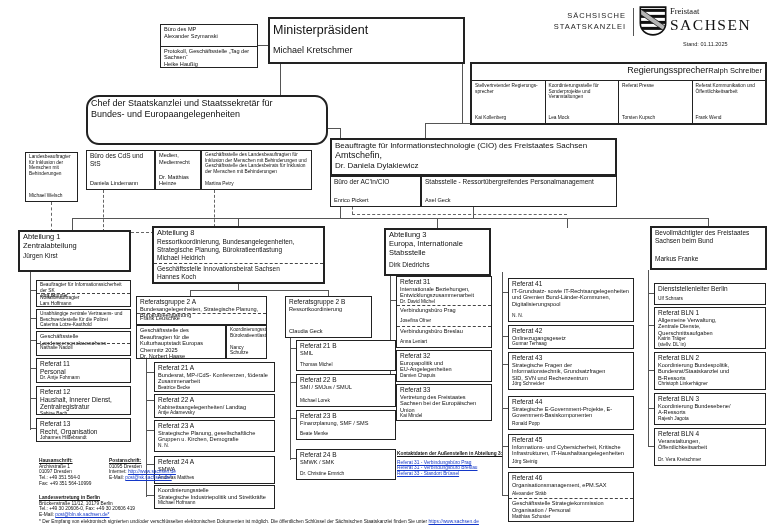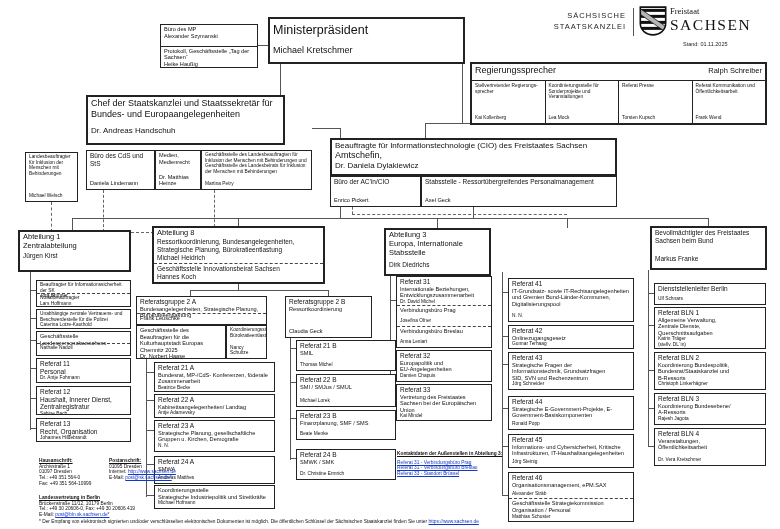--- a/index.html
+++ b/index.html
@@ -151,21 +151,21 @@
         <p class="ln xs">Protokoll, Geschäftsstelle „Tag der Sachsen“</p>
         <p class="ln xs push">Heike Haußig</p>
       </div>
     </div>
     <div class="bx bold" style="left: 268px; top: 17px; width: 197px; height: 47px;">
       <div class="sec ctr" style="flex: 1 1 0px;">
         <p class="ln lg gap">Ministerpräsident</p>
         <p class="ln md gap2">Michael Kretschmer</p>
       </div>
     </div>
-    <div class="bx bold" style="left: 470px; top: 62px; width: 297px; height: 63px;">
+    <div class="bx bold" style="left: 470px; top: 62px; width: 297px; height: 63px; align-items: flex-end;">
       <div class="sec" style="flex: 0 0 16px;">
         <p class="ln md sprd">
           <span>Regierungssprecher</span>
           <span>Ralph Schreiber</span>
         </p>
       </div>
       <div class="sec div-solid cols" style="flex: 1 1 0px;">
         <div class="cell" style="flex: 1 1 0px;">
           <p class="ln xxs">Stellvertretender Regierungs-sprecher</p>
           <p class="ln xxs push">Kai Kollenberg</p>
@@ -177,25 +177,24 @@
         <div class="cell" style="flex: 1 1 0px;">
           <p class="ln xxs">Referat Presse</p>
           <p class="ln xxs push">Torsten Kupsch</p>
         </div>
         <div class="cell" style="flex: 1 1 0px;">
           <p class="ln xxs">Referat Kommunikation und Öffentlichkeitsarbeit</p>
           <p class="ln xxs push">Frank Wend</p>
         </div>
       </div>
     </div>
-    <div class="bx bold" style="left: 86px; top: 95px; width: 199px; height: 50px;">
+    <div class="bx bold" style="left: 86px; top: 95px; width: 242px; height: 50px; border-radius: 13px;">
       <div class="sec ctr" style="flex: 1 1 0px;">
         <p class="ln md">Chef der Staatskanzlei und Staatssekretär für</p>
         <p class="ln md">Bundes- und Europaangelegenheiten</p>
-        <p class="ln m8 gap2">Dr. Andreas Handschuh</p>
       </div>
     </div>
     <div class="bx " style="left: 86px; top: 150px; width: 69px; height: 40px;">
       <div class="sec" style="flex: 1 1 0px;">
         <p class="ln sm">Büro des CdS und StS</p>
         <p class="ln xs push">Daniela Lindemann</p>
       </div>
     </div>
     <div class="bx " style="left: 155px; top: 150px; width: 46px; height: 40px;">
       <div class="sec" style="flex: 1 1 0px;">

